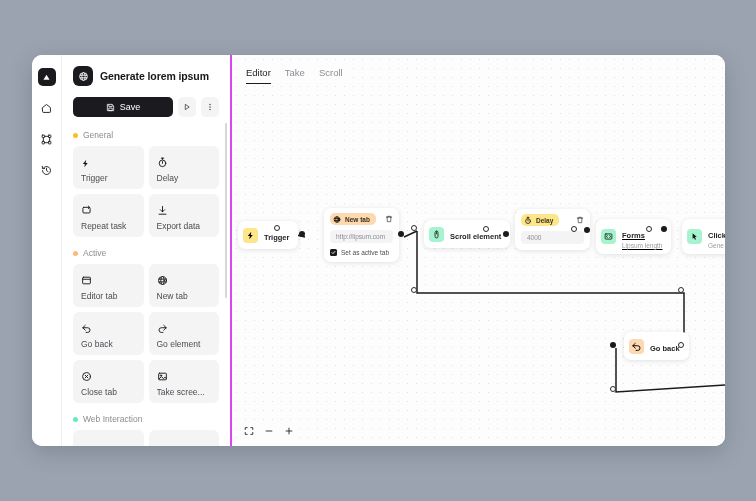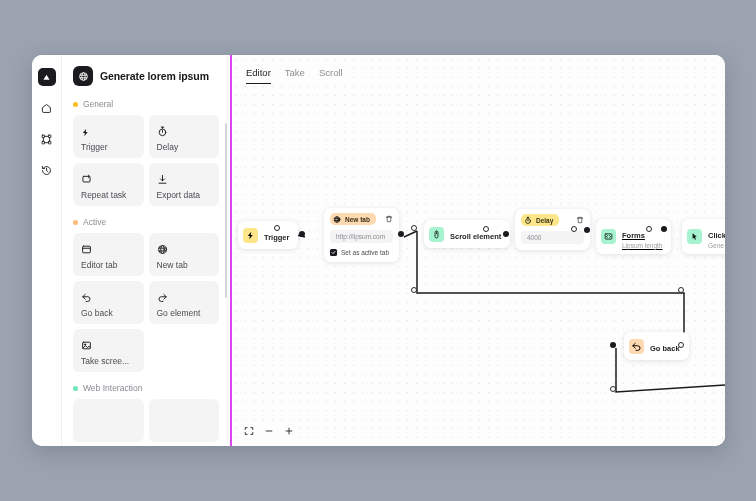--- a/index.html
+++ b/index.html
@@ -239,20 +239,44 @@
       <div class="flow-title-row">
         <div class="flow-avatar">
           <svg width="11" height="11" viewBox="0 0 16 16" fill="none" stroke="#ffffff" stroke-width="1.3">
             <circle cx="8" cy="8" r="5.6"></circle>
               <ellipse cx="8" cy="8" rx="2.4" ry="5.6"></ellipse>
               <path d="M2.6 6.1h10.8M2.6 9.9h10.8"></path>
           </svg>
         </div>
         <div class="flow-title">Generate lorem ipsum</div>
       </div>
+      <div class="action-row">
+        <button id="save-button">
+          <span style="display:flex">
+            <svg width="9" height="9" viewBox="0 0 16 16" fill="none" stroke="#ffffff" stroke-width="1.4" stroke-linejoin="round">
+              <path d="M2.4 2.4h8.3l2.9 2.9v8.3H2.4z"></path>
+                <path d="M5 2.4v4h6v-4"></path>
+                <rect x="5" y="9" width="6" height="4.6"></rect>
+            </svg>
+          </span>
+          <span>Save</span>
+        </button>
+        <button class="icon-btn">
+          <svg width="8" height="8" viewBox="0 0 16 16" fill="none" stroke="currentColor" stroke-width="1.4" stroke-linejoin="round">
+              <path d="M4.6 2.6 12.4 8l-7.8 5.4z"></path>
+            </svg>
+        </button>
+        <button class="icon-btn">
+          <svg width="8" height="8" viewBox="0 0 16 16" fill="currentColor">
+              <circle cx="8" cy="3" r="1.3"></circle>
+              <circle cx="8" cy="8" r="1.3"></circle>
+              <circle cx="8" cy="13" r="1.3"></circle>
+            </svg>
+        </button>
+      </div>
     </div>
 
     <div id="blocks-scroll">
 
     <div class="group-title">
           <span class="group-dot" style="background:#fbbf24"></span>
           <span>General</span>
         </div>
         <div class="block-grid">
           <div class="block-card">
@@ -308,20 +332,27 @@
                 <path d="M2.6 6.9h7.1a3.4 3.4 0 0 1 0 6.8H7.4"></path>
               </svg></span>
             <div class="bl">Go back</div>
           </div>
           <div class="block-card">
             <span class="bi"><svg width="11" height="11" viewBox="0 0 16 16" fill="none" stroke="currentColor" stroke-width="1.4" stroke-linecap="round" stroke-linejoin="round">
                 <path d="M9.8 3.4l3.6 3.5-3.6 3.5"></path>
                 <path d="M13.4 6.9H6.3a3.4 3.4 0 0 0 0 6.8h2.3"></path>
               </svg></span>
             <div class="bl">Go element</div>
+          </div>
+          <div class="block-card">
+            <span class="bi"><svg width="11" height="11" viewBox="0 0 16 16" fill="none" stroke="currentColor" stroke-width="1.4" stroke-linecap="round" stroke-linejoin="round">
+                <circle cx="8" cy="8" r="5.7"></circle>
+                <path d="M6 6l4 4M10 6l-4 4"></path>
+              </svg></span>
+            <div class="bl">Close tab</div>
           </div>
           <div class="block-card">
             <span class="bi"><svg width="11" height="11" viewBox="0 0 16 16" fill="none" stroke="currentColor" stroke-width="1.4" stroke-linecap="round" stroke-linejoin="round">
                 <rect x="2.4" y="3.2" width="11.2" height="9.6" rx="1.2"></rect>
                 <circle cx="5.8" cy="6.5" r="1"></circle>
                 <path d="M2.9 11.6 6.4 8.3l3 2.6 2.2-1.8 2 1.9"></path>
               </svg></span>
             <div class="bl">Take scree...</div>
           </div>
         </div>

